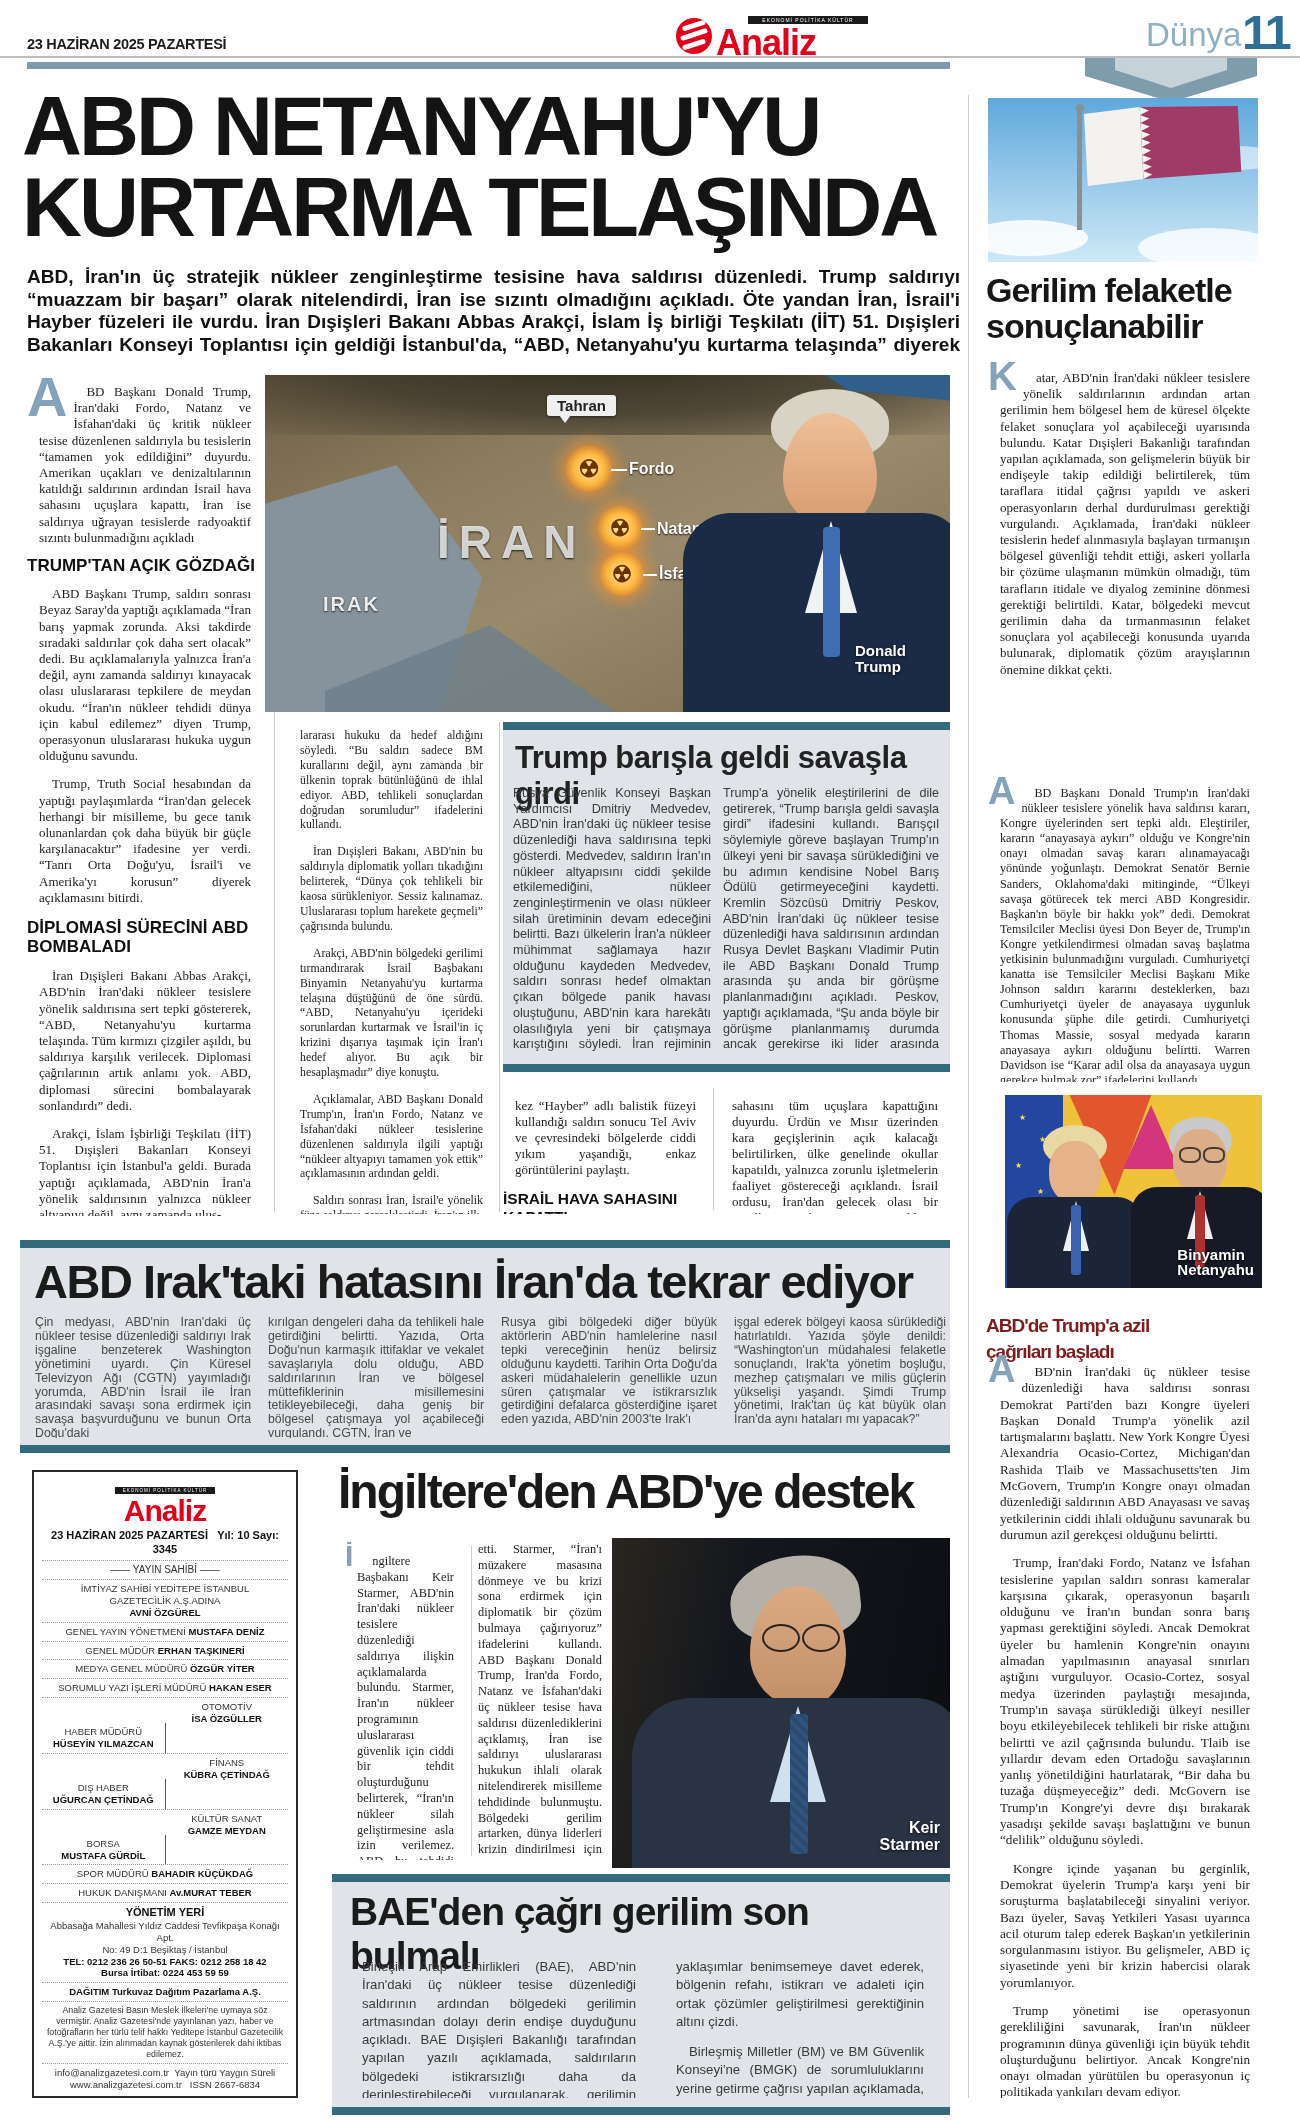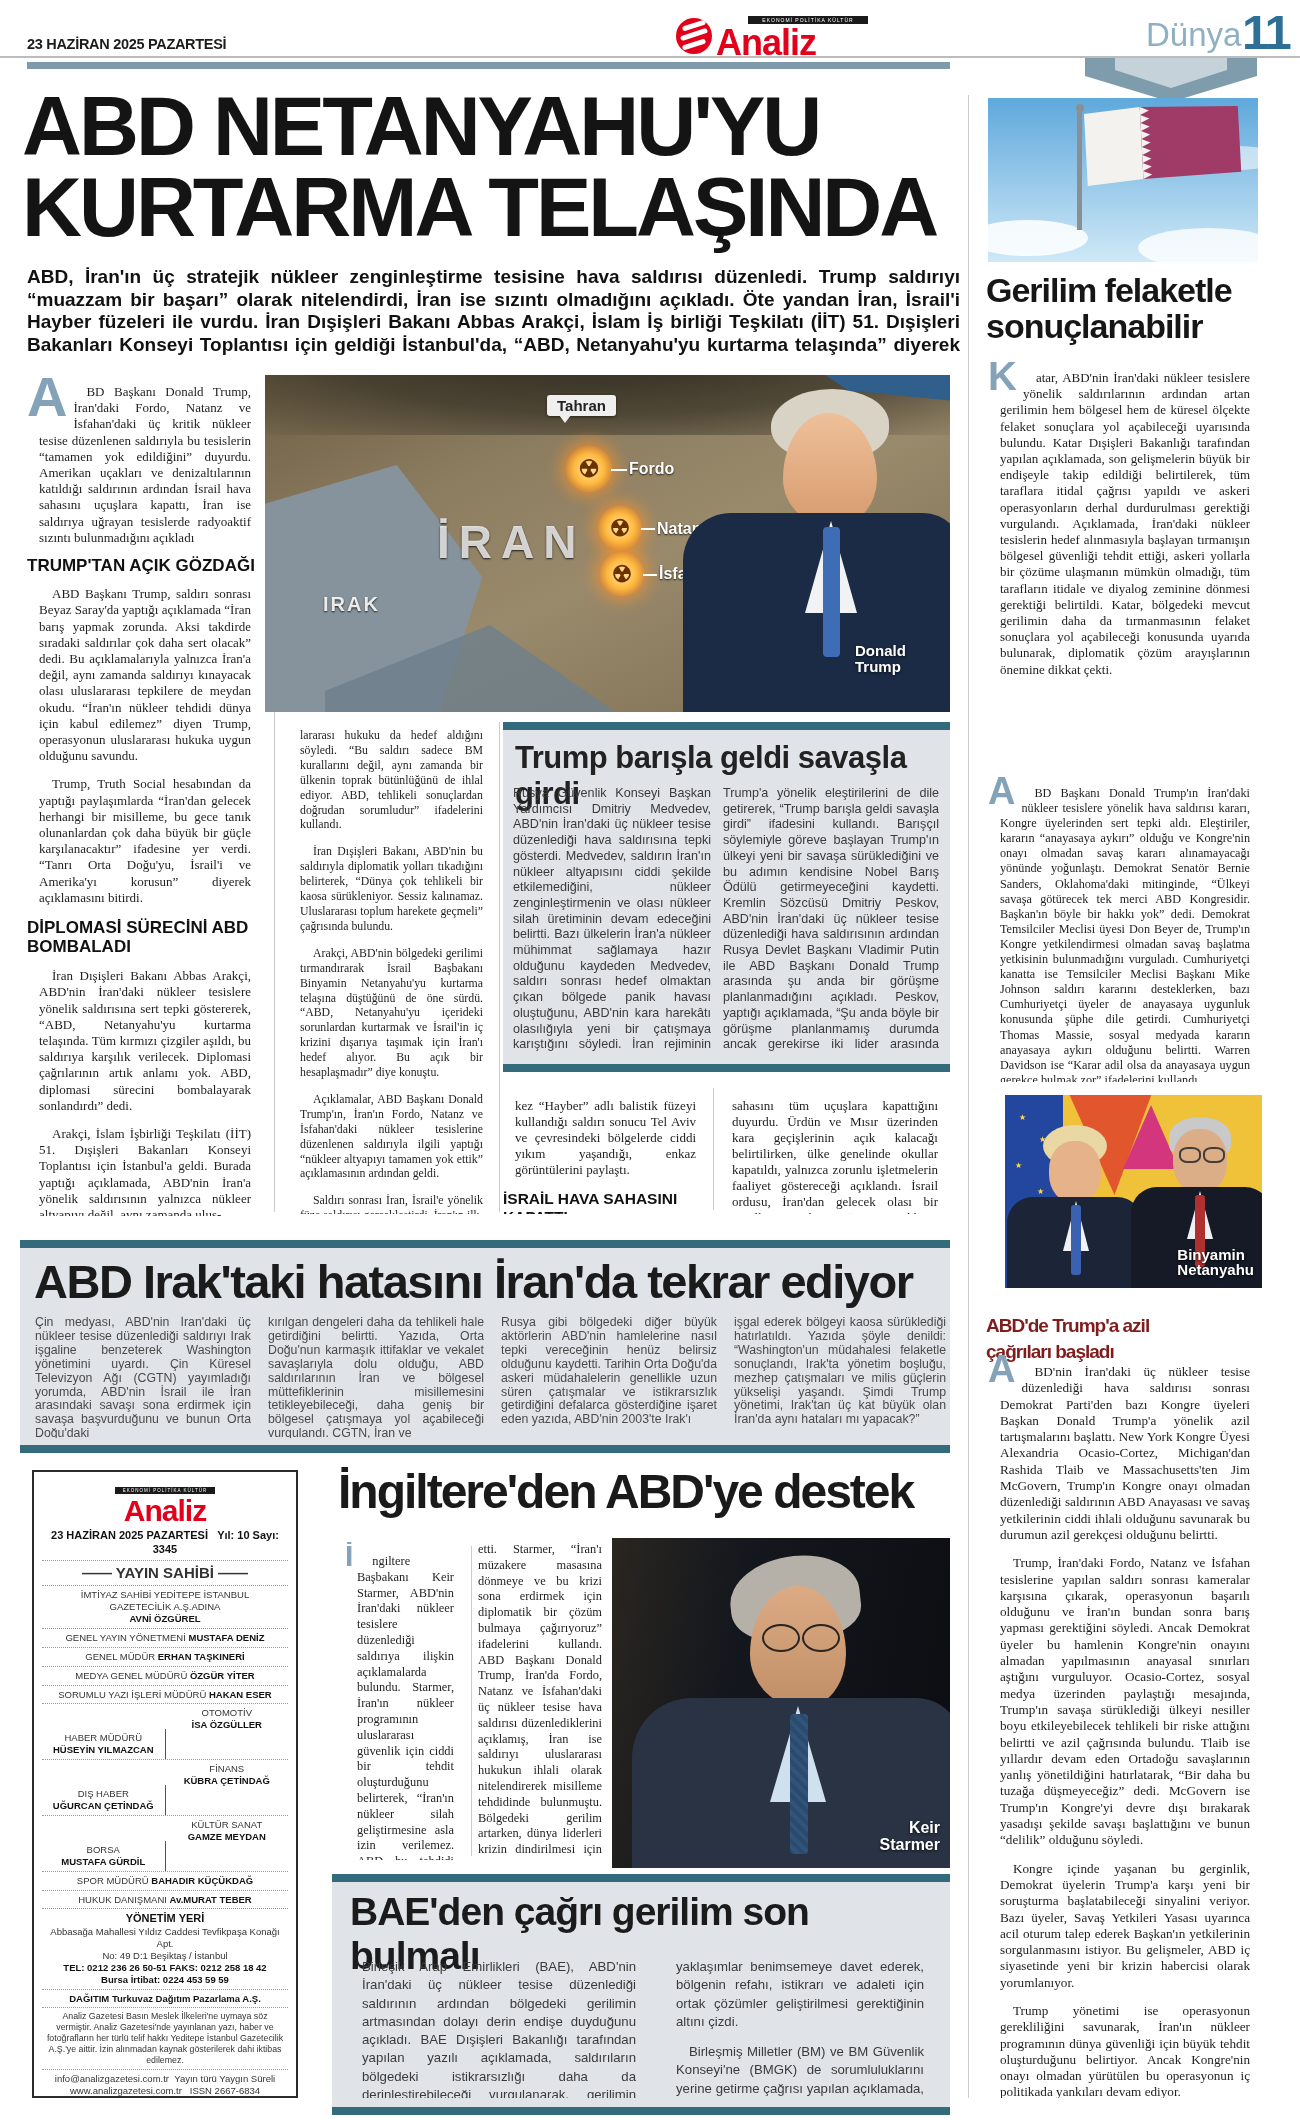--- a/index.html
+++ b/index.html
@@ -163,21 +163,21 @@
 
   <div class="abs" style="left:32px;top:1470px;width:266px;height:628px;border:2px solid #2b2b2b;background:#fff;box-sizing:border-box;padding:6px 8px;overflow:hidden;">
     <div style="text-align:center;">
       <div class="sans" style="display:inline-block;background:#1a1a1a;color:#fff;font-size:4.5px;letter-spacing:1px;padding:1px 8px;margin-bottom:-2px;">EKONOMİ POLİTİKA KÜLTÜR</div>
       <div class="sans" style="font-size:30px;font-weight:900;color:#e2001a;letter-spacing:-1px;line-height:30px;">Analiz</div>
     </div>
     <div class="kn krow" style="font-size:11px;">
       <b>23 HAZİRAN 2025 PAZARTESİ</b>&nbsp;&nbsp;
       <b>Yıl: 10 Sayı: 3345</b>
     </div>
-    <div class="kn" style="font-size:15px;font-weight:bold;padding:3px 0;border-bottom:1px dotted #999;">
+    <div class="kn" style="font-size:10px;font-weight:normal;padding:3px 0;border-bottom:1px dotted #999;">
       —— <span>YAYIN SAHİBİ</span> ——
     </div>
     <div class="kn krow">
       <div>İMTİYAZ SAHİBİ YEDİTEPE İSTANBUL</div>
       <div>GAZETECİLİK A.Ş.ADINA</div>
       <b>AVNİ ÖZGÜREL</b>
     </div>
     <div class="kn krow"><span>GENEL YAYIN YÖNETMENİ</span> <b>MUSTAFA DENİZ</b></div>
     <div class="kn krow"><span>GENEL MÜDÜR</span> <b>ERHAN TAŞKINERİ</b></div>
     <div class="kn krow"><span>MEDYA GENEL MÜDÜRÜ</span> <b>ÖZGÜR YİTER</b></div>

